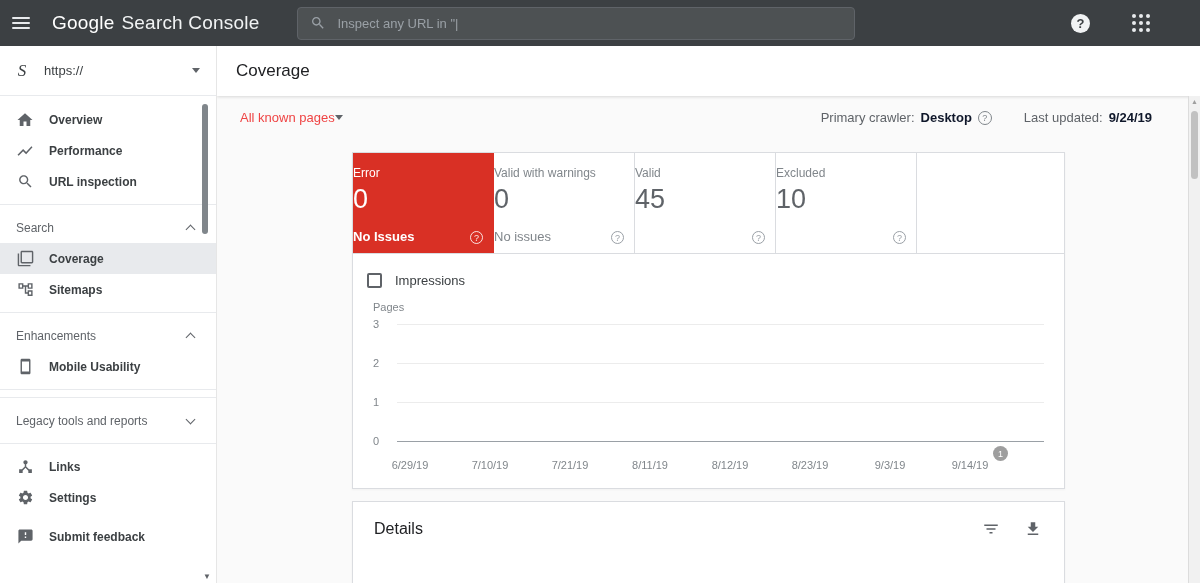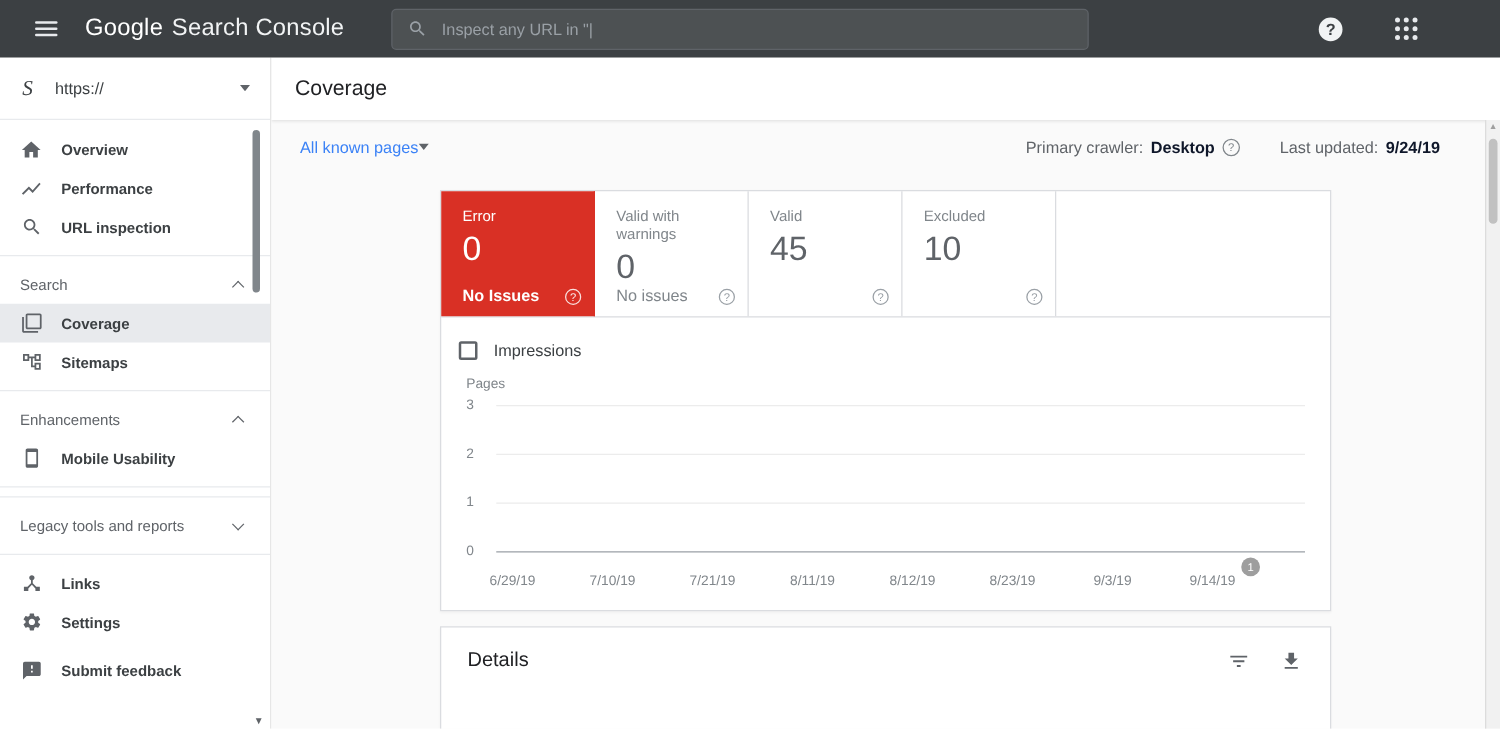--- a/index.html
+++ b/index.html
@@ -2,21 +2,21 @@
 <html><head>
 <meta charset="utf-8">
 <style>
   * { margin:0; padding:0; box-sizing:border-box; }
   html,body { width:1200px; height:583px; overflow:hidden; background:#fff;
               font-family:"Liberation Sans", sans-serif; }
   .app { position:relative; width:1200px; height:583px; overflow:hidden; }
 
   
   .topbar { position:absolute; top:0; left:0; right:0; height:46px; background:#3c4043;
-            display:flex; align-items:center; padding:0 20px; z-index:40; }
+            display:flex; align-items:center; padding:0 4px; z-index:40; }
   .hamburger { width:18px; display:flex; flex-direction:column; gap:3px; margin:0 22px 0 8px; cursor:pointer; }
   .hamburger span { height:2px; background:#e8eaed; border-radius:1px; }
   .logo { display:flex; align-items:baseline; gap:7px; color:#fff; white-space:nowrap; }
   .logo-google { font-size:19px; letter-spacing:.2px; }
   .logo-rest { font-size:19px; color:#f1f3f4; letter-spacing:.2px; }
   .searchbox { margin-left:38px; width:558px; height:33px; background:rgba(255,255,255,.09);
                border:1px solid #5f6368; border-radius:4px; display:flex; align-items:center;
                padding:0 12px; gap:11px; }
   .searchbox svg { fill:#9aa0a6; flex:none; }
   .searchbox input { background:transparent; border:none; outline:none; width:100%;
@@ -59,35 +59,35 @@
   
   .main-header { position:absolute; top:46px; left:217px; right:0; height:50px; background:#fff;
                  box-shadow:0 1px 3px rgba(0,0,0,.14); display:flex; align-items:center;
                  padding-left:19px; z-index:10; }
   .main-header h1 { font-size:17px; font-weight:normal; color:#202124; }
 
   
   .content { position:absolute; top:96px; left:217px; right:0; bottom:0; background:#fafafa; overflow:hidden; }
   .toolbar { display:flex; align-items:center; justify-content:space-between;
              padding:14px 48px 0 23px; font-size:13px; }
-  .scope { display:flex; align-items:center; gap:0; color:#3b82f6; cursor:pointer; }
+  .scope { display:flex; align-items:center; gap:0; color:#ef4444; cursor:pointer; }
   .meta { display:flex; align-items:center; gap:8px; color:#5f6368; }
   .meta .group { display:flex; align-items:center; gap:6px; }
   .meta .sep { width:16px; }
   .meta b { color:#0f172a; }
   .qmark { width:14px; height:14px; border:1px solid #80868b; border-radius:50%; font-size:9px;
            color:#80868b; display:flex; align-items:center; justify-content:center; flex:none; }
 
   .panel { width:713px; margin:27px auto 0; background:#fff; border:1px solid #dadce0;
            box-shadow:0 1px 2px rgba(0,0,0,.04); }
 
   
   .cards { display:flex; border-bottom:1px solid #dadce0; height:101px; }
-  .card { width:123px; border-right:1px solid #dadce0; position:relative;
-          padding:13px 17px 9px; display:flex; flex-direction:column; cursor:pointer; }
+  .card { width:141px; border-right:1px solid #dadce0; position:relative;
+          padding:13px 0 9px; display:flex; flex-direction:column; cursor:pointer; }
   .card .clabel { font-size:12px; color:#80868b; }
   .card .cvalue { font-size:27px; color:#5f6368; margin-top:5px; line-height:1.1; }
   .card .csub { font-size:13px; color:#80868b; margin-top:auto; }
   .card .help-chip { position:absolute; right:10px; bottom:9px; width:13px; height:13px;
                      border:1px solid #9aa0a6; border-radius:50%; font-size:9px; color:#9aa0a6;
                      display:flex; align-items:center; justify-content:center; }
   .card.error { background:#d93025; border-right-color:#d93025; }
   .card.error .clabel { color:#fff; }
   .card.error .cvalue { color:#fff; }
   .card.error .csub { color:#fff; font-weight:bold; }

